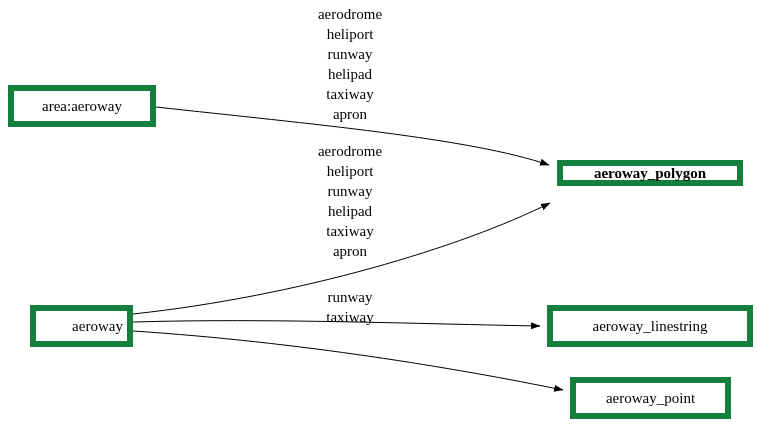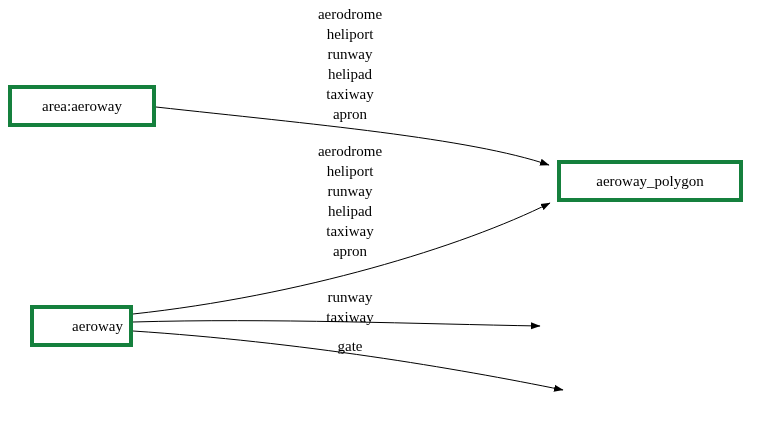--- a/index.html
+++ b/index.html
@@ -13,21 +13,21 @@
     height: 429px;
     background: #ffffff;
     font-family: "Liberation Serif", "DejaVu Serif", serif;
     font-size: 15px;
     color: #000000;
     overflow: hidden;
   }
   .node {
     position: absolute;
     box-sizing: border-box;
-    border: 4px solid #15803d;
+    border: 6px solid #15803d;
     background: #ffffff;
     display: flex;
     align-items: center;
     justify-content: center;
     white-space: nowrap;
   }
   .edge-label {
     position: absolute;
     left: 270px;
     width: 160px;
@@ -70,25 +70,31 @@
   </svg>
 
   <div class="node" style="left:8px; top:85px; width:148px; height:42px;">
     <span>area:aeroway</span>
   </div>
 
   <div class="node" style="left:30px; top:305px; width:103px; height:42px;padding-left:32px;">
     <span>aeroway</span>
   </div>
 
-  <div class="node" style="left:557px; top:160px; width:186px; height:42px;">
+  <div class="node" style="left:557px; top:160px; width:186px; height:26px;font-weight:bold;">
     <span>aeroway_polygon</span>
   </div>
 
+  <div class="node" style="left:547px; top:305px; width:206px; height:42px;">
+    <span>aeroway_linestring</span>
+  </div>
 
+  <div class="node" style="left:570px; top:377px; width:161px; height:42px;">
+    <span>aeroway_point</span>
+  </div>
 
   <div class="edge-label" style="top:4px;">
     <span>aerodrome</span>
     <span>heliport</span>
     <span>runway</span>
     <span>helipad</span>
     <span>taxiway</span>
     <span>apron</span>
   </div>
 
@@ -99,17 +105,14 @@
     <span>helipad</span>
     <span>taxiway</span>
     <span>apron</span>
   </div>
 
   <div class="edge-label" style="top:287px;">
     <span>runway</span>
     <span>taxiway</span>
   </div>
 
-  <div class="edge-label" style="top:336px;">
-    <span>gate</span>
-  </div>
 
 </div>
 
 </body></html>

